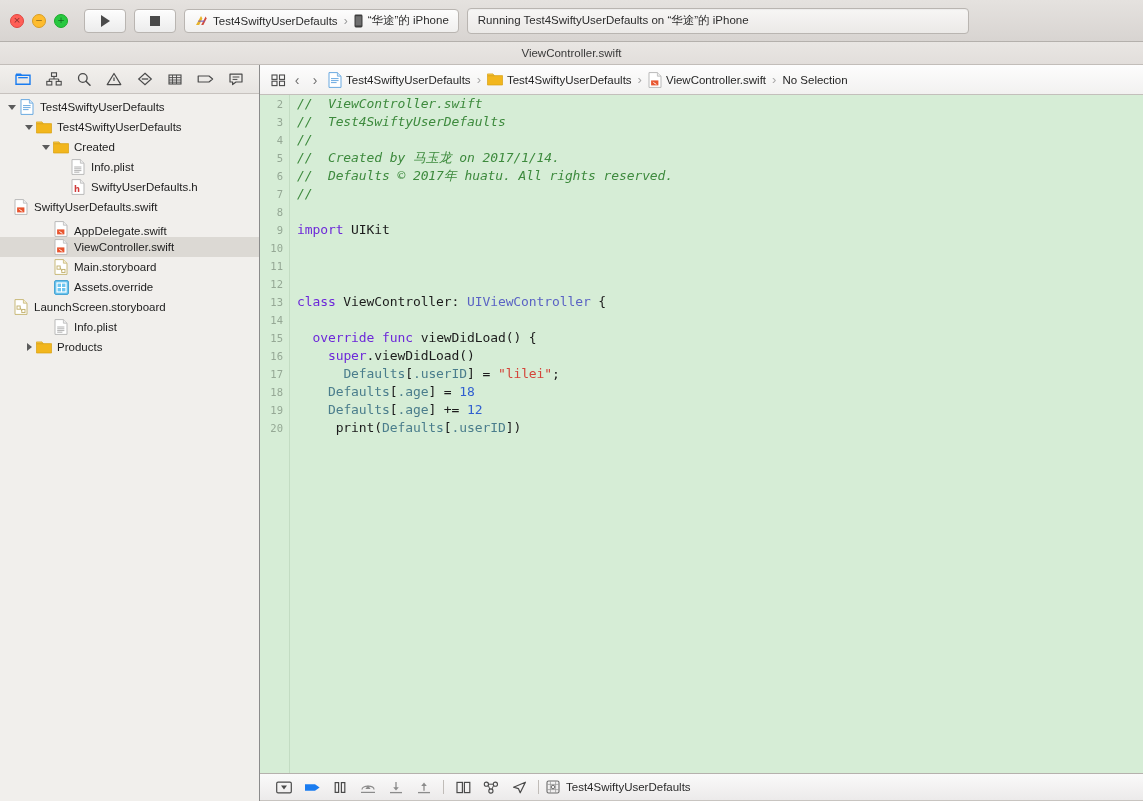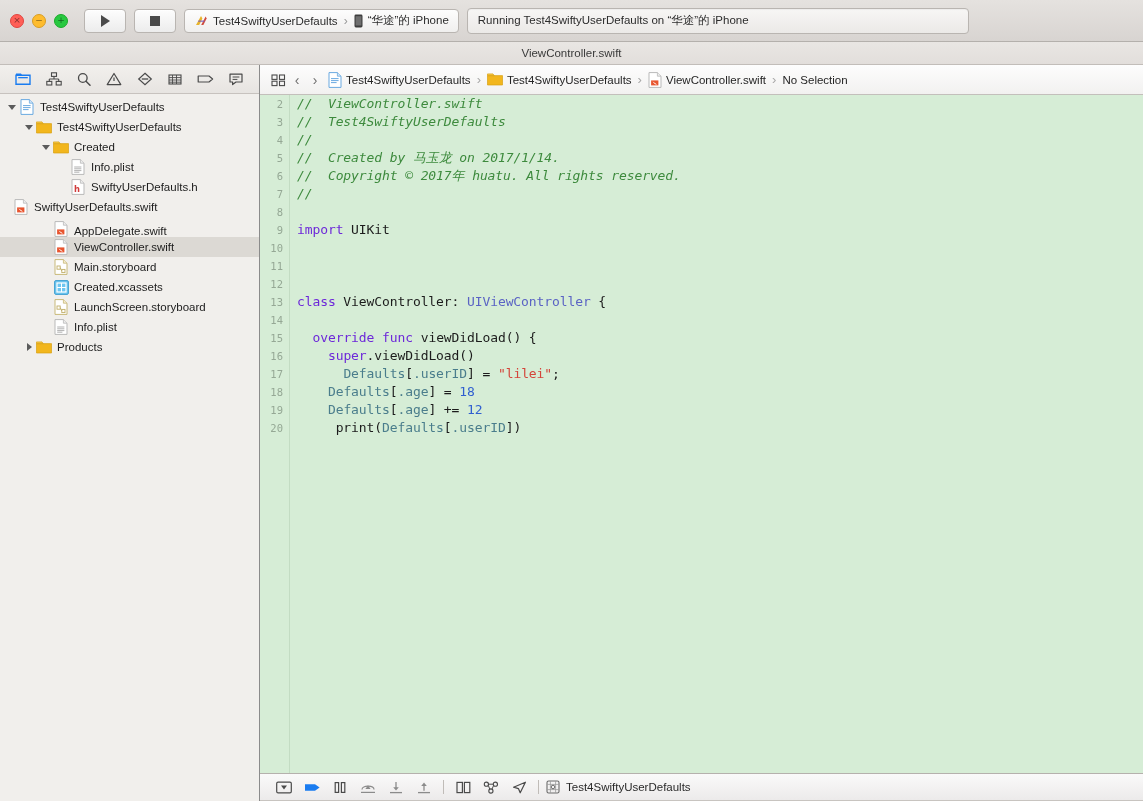--- a/index.html
+++ b/index.html
@@ -460,23 +460,23 @@
           </div>
           <div class="row" style="padding-left: 40px;">
             <span class="tw"></span>
             <span class="fic">
               <svg width="15" height="15" viewBox="0 0 15 15">
                 <rect x="0.6" y="0.6" width="13.8" height="13.8" rx="1.4" fill="#6ec6f0" stroke="#3f9fd0" stroke-width="1"></rect>
                 <rect x="3" y="3" width="9" height="9" fill="none" stroke="#ffffff" stroke-width="1.2"></rect>
                 <path d="M3 7.5 L12 7.5 M7.5 3 L7.5 12" stroke="#ffffff" stroke-width="1"></path>
               </svg>
             </span>
-            <span>Created.xcassets</span>
-          </div>
-          <div class="row" style="padding-left: 40px;">
+            <span>Assets.override</span>
+          </div>
+          <div class="row" style="">
             <span class="tw"></span>
             <span class="fic">
               <svg width="14" height="16" viewBox="0 0 14 16">
                 <path d="M1 0.6 L9.4 0.6 L13 4.2 L13 15.4 L1 15.4 Z" fill="#ffffff" stroke="#c8b878" stroke-width="1"></path>
                 <path d="M9.4 0.6 L9.4 4.2 L13 4.2" fill="#f3eccd" stroke="#c8b878" stroke-width="0.8"></path>
                 <rect x="3" y="7" width="3.2" height="3.2" fill="none" stroke="#c0ae68" stroke-width="0.9"></rect>
                 <rect x="7.8" y="10.4" width="3.2" height="3.2" fill="none" stroke="#c0ae68" stroke-width="0.9"></rect>
                 <path d="M6.2 8.6 L7.8 12" stroke="#c0ae68" stroke-width="0.9"></path>
               </svg>
             </span>
@@ -586,21 +586,21 @@
             <div class="ln">17</div>
             <div class="ln">18</div>
             <div class="ln">19</div>
             <div class="ln">20</div>
           </div>
         <div class="codelines" id="codelines">
             <div class="cl"><span class="tok-cmt">//  ViewController.swift</span></div>
             <div class="cl"><span class="tok-cmt">//  Test4SwiftyUserDefaults</span></div>
             <div class="cl"><span class="tok-cmt">//</span></div>
             <div class="cl"><span class="tok-cmt">//  Created by 马玉龙 on 2017/1/14.</span></div>
-            <div class="cl"><span class="tok-cmt">//  Copyright © 2017年 huatu. All rights reserved.</span></div>
+            <div class="cl"><span class="tok-cmt">//  Defaults © 2017年 huatu. All rights reserved.</span></div>
             <div class="cl"><span class="tok-cmt">//</span></div>
             <div class="cl">&nbsp;</div>
             <div class="cl"><span class="tok-kw">import</span><span class="tok-plain"> UIKit</span></div>
             <div class="cl">&nbsp;</div>
             <div class="cl">&nbsp;</div>
             <div class="cl">&nbsp;</div>
             <div class="cl"><span class="tok-kw">class</span><span class="tok-plain"> ViewController: </span><span class="tok-type">UIViewController</span><span class="tok-plain"> {</span></div>
             <div class="cl">&nbsp;</div>
             <div class="cl"><span class="tok-plain">  </span><span class="tok-kw">override</span><span class="tok-plain"> </span><span class="tok-kw">func</span><span class="tok-plain"> viewDidLoad() {</span></div>
             <div class="cl"><span class="tok-plain">    </span><span class="tok-kw">super</span><span class="tok-plain">.viewDidLoad()</span></div>

